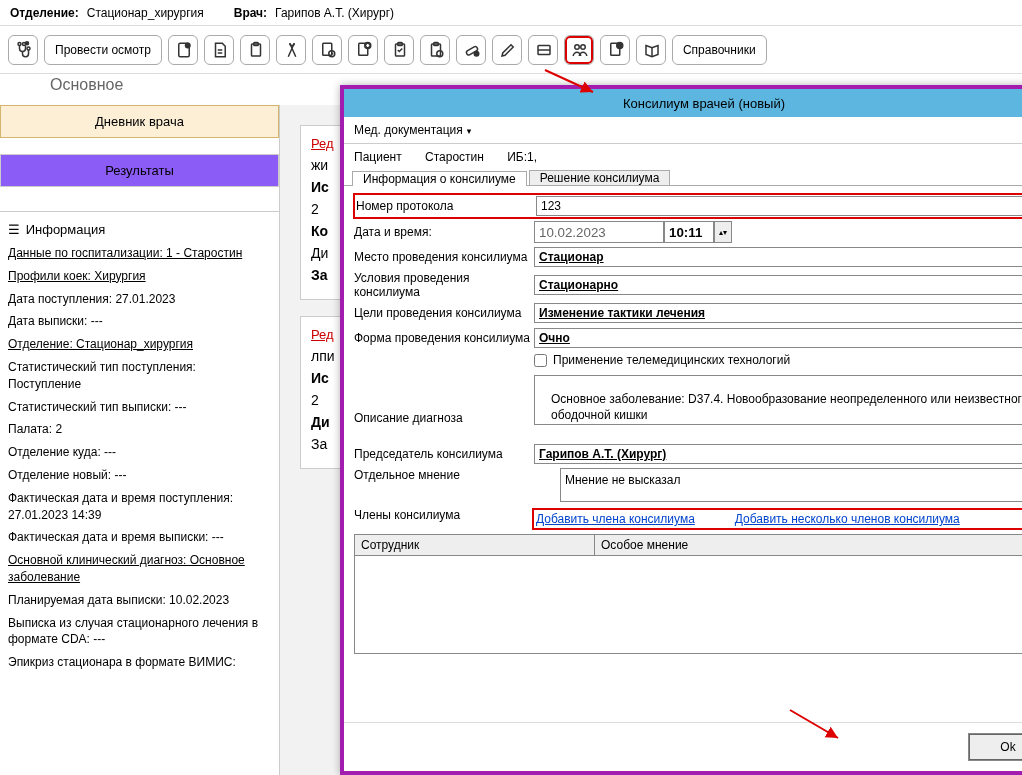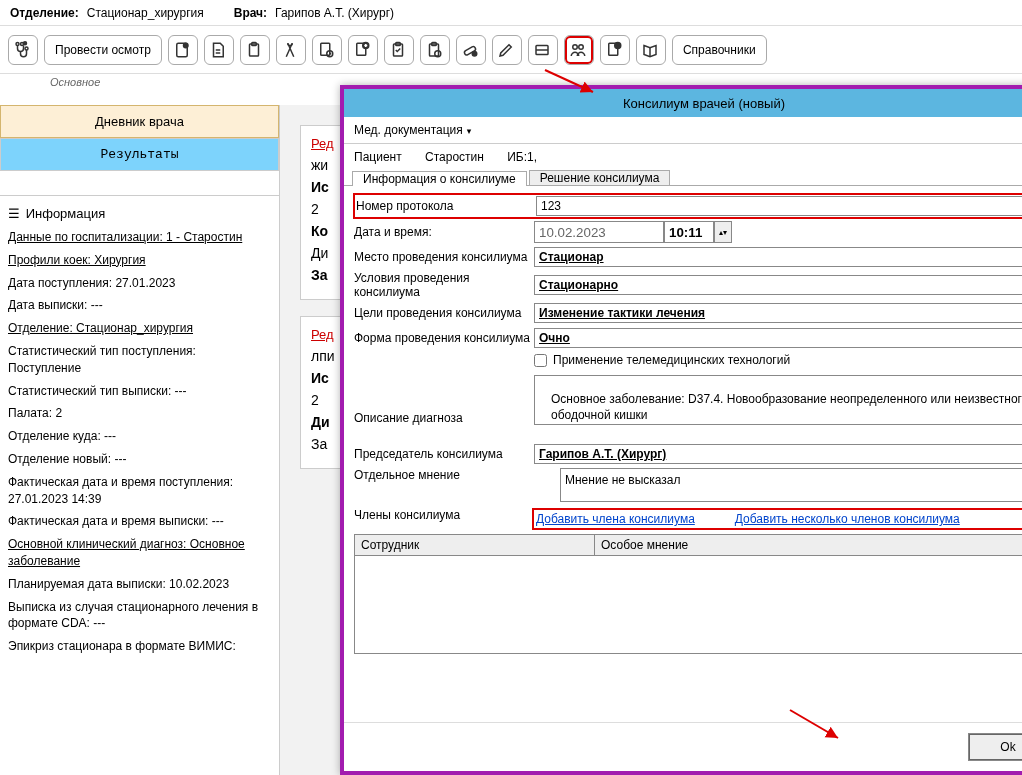--- a/index.html
+++ b/index.html
@@ -5,31 +5,31 @@
   * { box-sizing: border-box; margin: 0; padding: 0; }
   body { font-family: Arial, sans-serif; font-size: 12px; background: #fff; color: #000; width: 1022px; height: 775px; overflow: hidden; position: relative; }
   
   
   .top-header { display: flex; align-items: center; padding: 4px 10px; height: 26px; border-bottom: 1px solid #ddd; }
   .top-header .label { font-weight: bold; margin-right: 8px; }
   .top-header .value { margin-right: 30px; }
 
   
   .toolbar { display: flex; align-items: center; gap: 6px; padding: 6px 8px; height: 48px; border-bottom: 1px solid #ddd; }
-  .toolbar .tbtn { border: 1px solid #aaa; border-radius: 6px; background: #fff; height: 30px; min-width: 30px; display: flex; align-items: center; justify-content: flex-start; padding: 0 4px; cursor: pointer; }
+  .toolbar .tbtn { border: 1px solid #aaa; border-radius: 6px; background: #fff; height: 30px; min-width: 30px; display: flex; align-items: center; justify-content: flex-end; padding: 0 4px; cursor: pointer; }
   .toolbar .tbtn.wide { padding: 0 10px; }
   .toolbar .tbtn.highlighted { box-shadow: 0 0 0 2px #d00 inset; }
   .tbtn svg { width: 18px; height: 18px; }
   
-  .sub-label { font-size: 11px; color: #666; padding: 2px 0 6px 50px; font-style: italic; }
+  .sub-label { font-size: 16px; color: #666; padding: 2px 0 6px 50px; }
 
   
   .left-col { position: absolute; left: 0; top: 105px; width: 280px; bottom: 0; border-right: 1px solid #ccc; background: #fff; }
   .sidebar-tab { background: #fdefd6; border: 1px solid #d4b56e; padding: 8px; text-align: center; font-size: 13px; }
-  .sidebar-tab.inactive { background: #7dd3fc; border-color: #ccc; margin-top: 0; font-family: Liberation Mono, monospace; }
+  .sidebar-tab.inactive { background: #8b5cf6; border-color: #ccc; margin-top: 16px; }
   
   .info-panel { margin-top: 24px; border-top: 1px solid #ccc; padding: 10px 8px; overflow-y: auto; height: calc(100% - 100px); }
   .info-panel-header { display: flex; align-items: center; gap: 6px; font-size: 13px; margin-bottom: 8px; }
   .info-line { font-size: 12px; margin: 6px 0; line-height: 1.4; }
   .info-line.link { text-decoration: underline; cursor: pointer; }
   
   
   .mid-col { position: absolute; left: 280px; top: 105px; right: 0; bottom: 0; background: #f2f2f2; padding: 20px; }
   .mid-box { background: #fff; border: 1px solid #ccc; padding: 10px; width: 340px; margin-bottom: 16px; }
   .mid-box .redlink { color: #c00; text-decoration: underline; font-size: 13px; }

